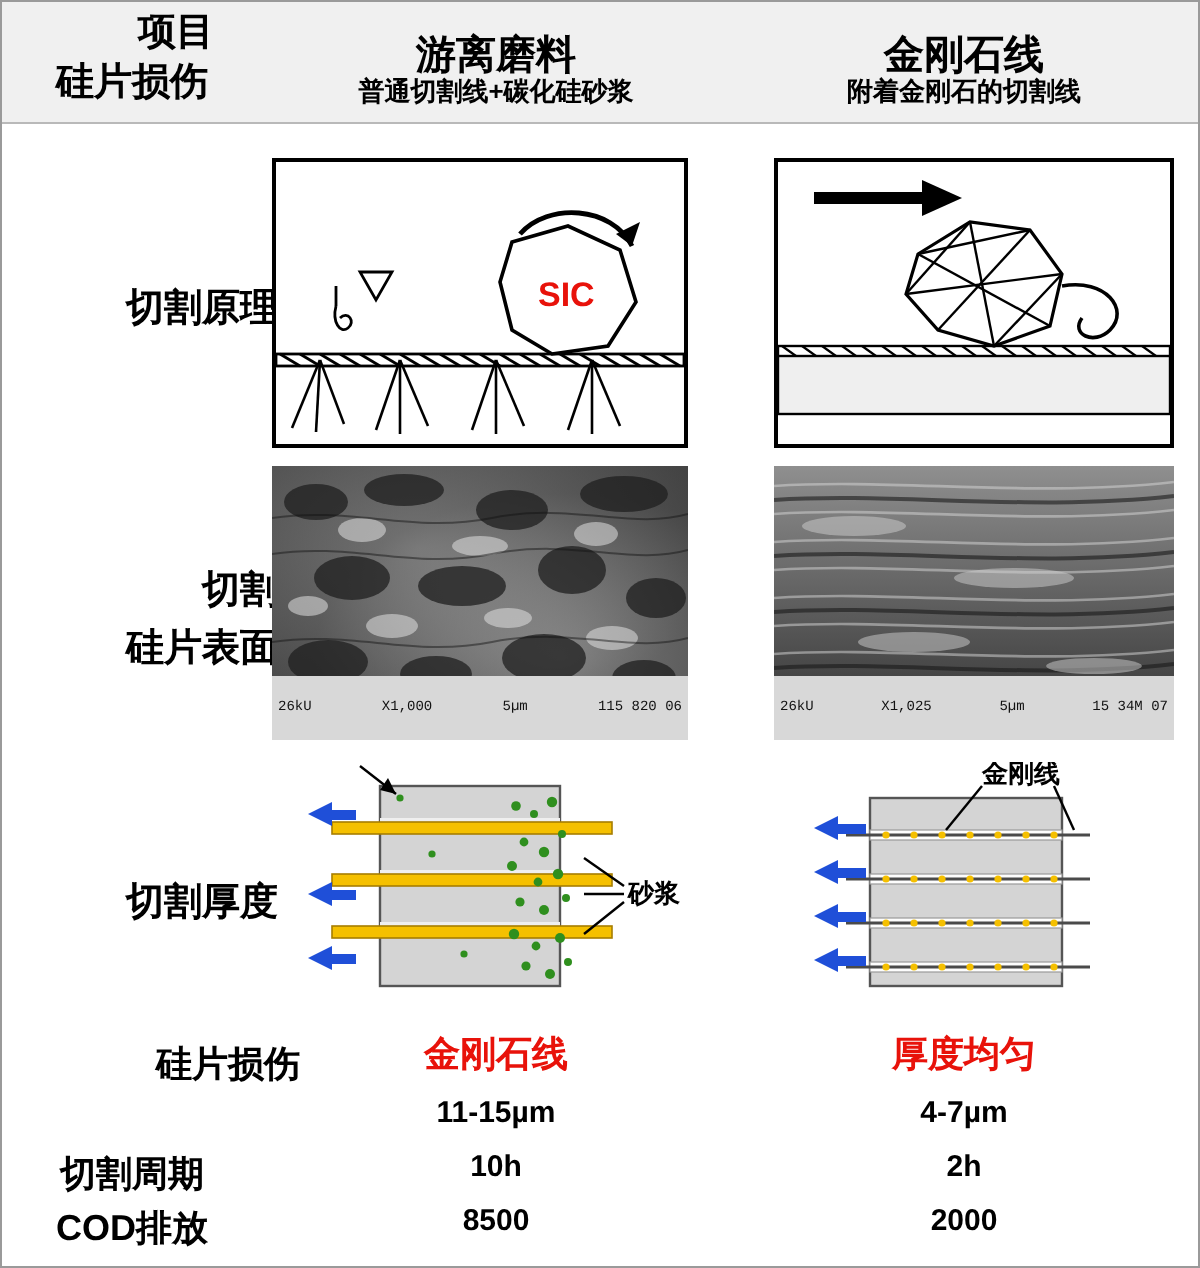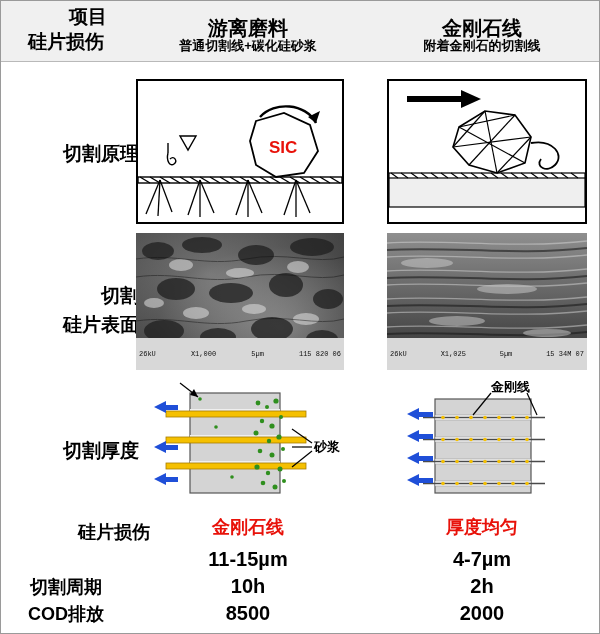--- a/index.html
+++ b/index.html
@@ -58,21 +58,21 @@
   .blabel{position:absolute;left:0;width:130px;text-align:center;font-size:18px;font-weight:bold;}
   .bl1{top:519px;padding-left:48px;}
   .bl2{top:547px;}
   .bl3{top:574px;}
   .bl4{top:601px;}
 
   .bval{position:absolute;text-align:center;font-weight:bold;}
   .bval.c2{left:130px;width:234px;}
   .bval.c3{left:364px;width:234px;}
   .v-red{font-size:18px;color:#e8120a;}
-  .v-blk{font-size:20px;color:#000;}
+  .v-blk{font-size:15px;color:#000;}
 
   .uniform-l{top:514px;}
   .uniform-r{top:514px;}
   .thick-l{top:547px;}
   .thick-r{top:547px;}
   .cycle-l{top:574px;}
   .cycle-r{top:574px;}
   .cod-l{top:601px;}
   .cod-r{top:601px;}
 

